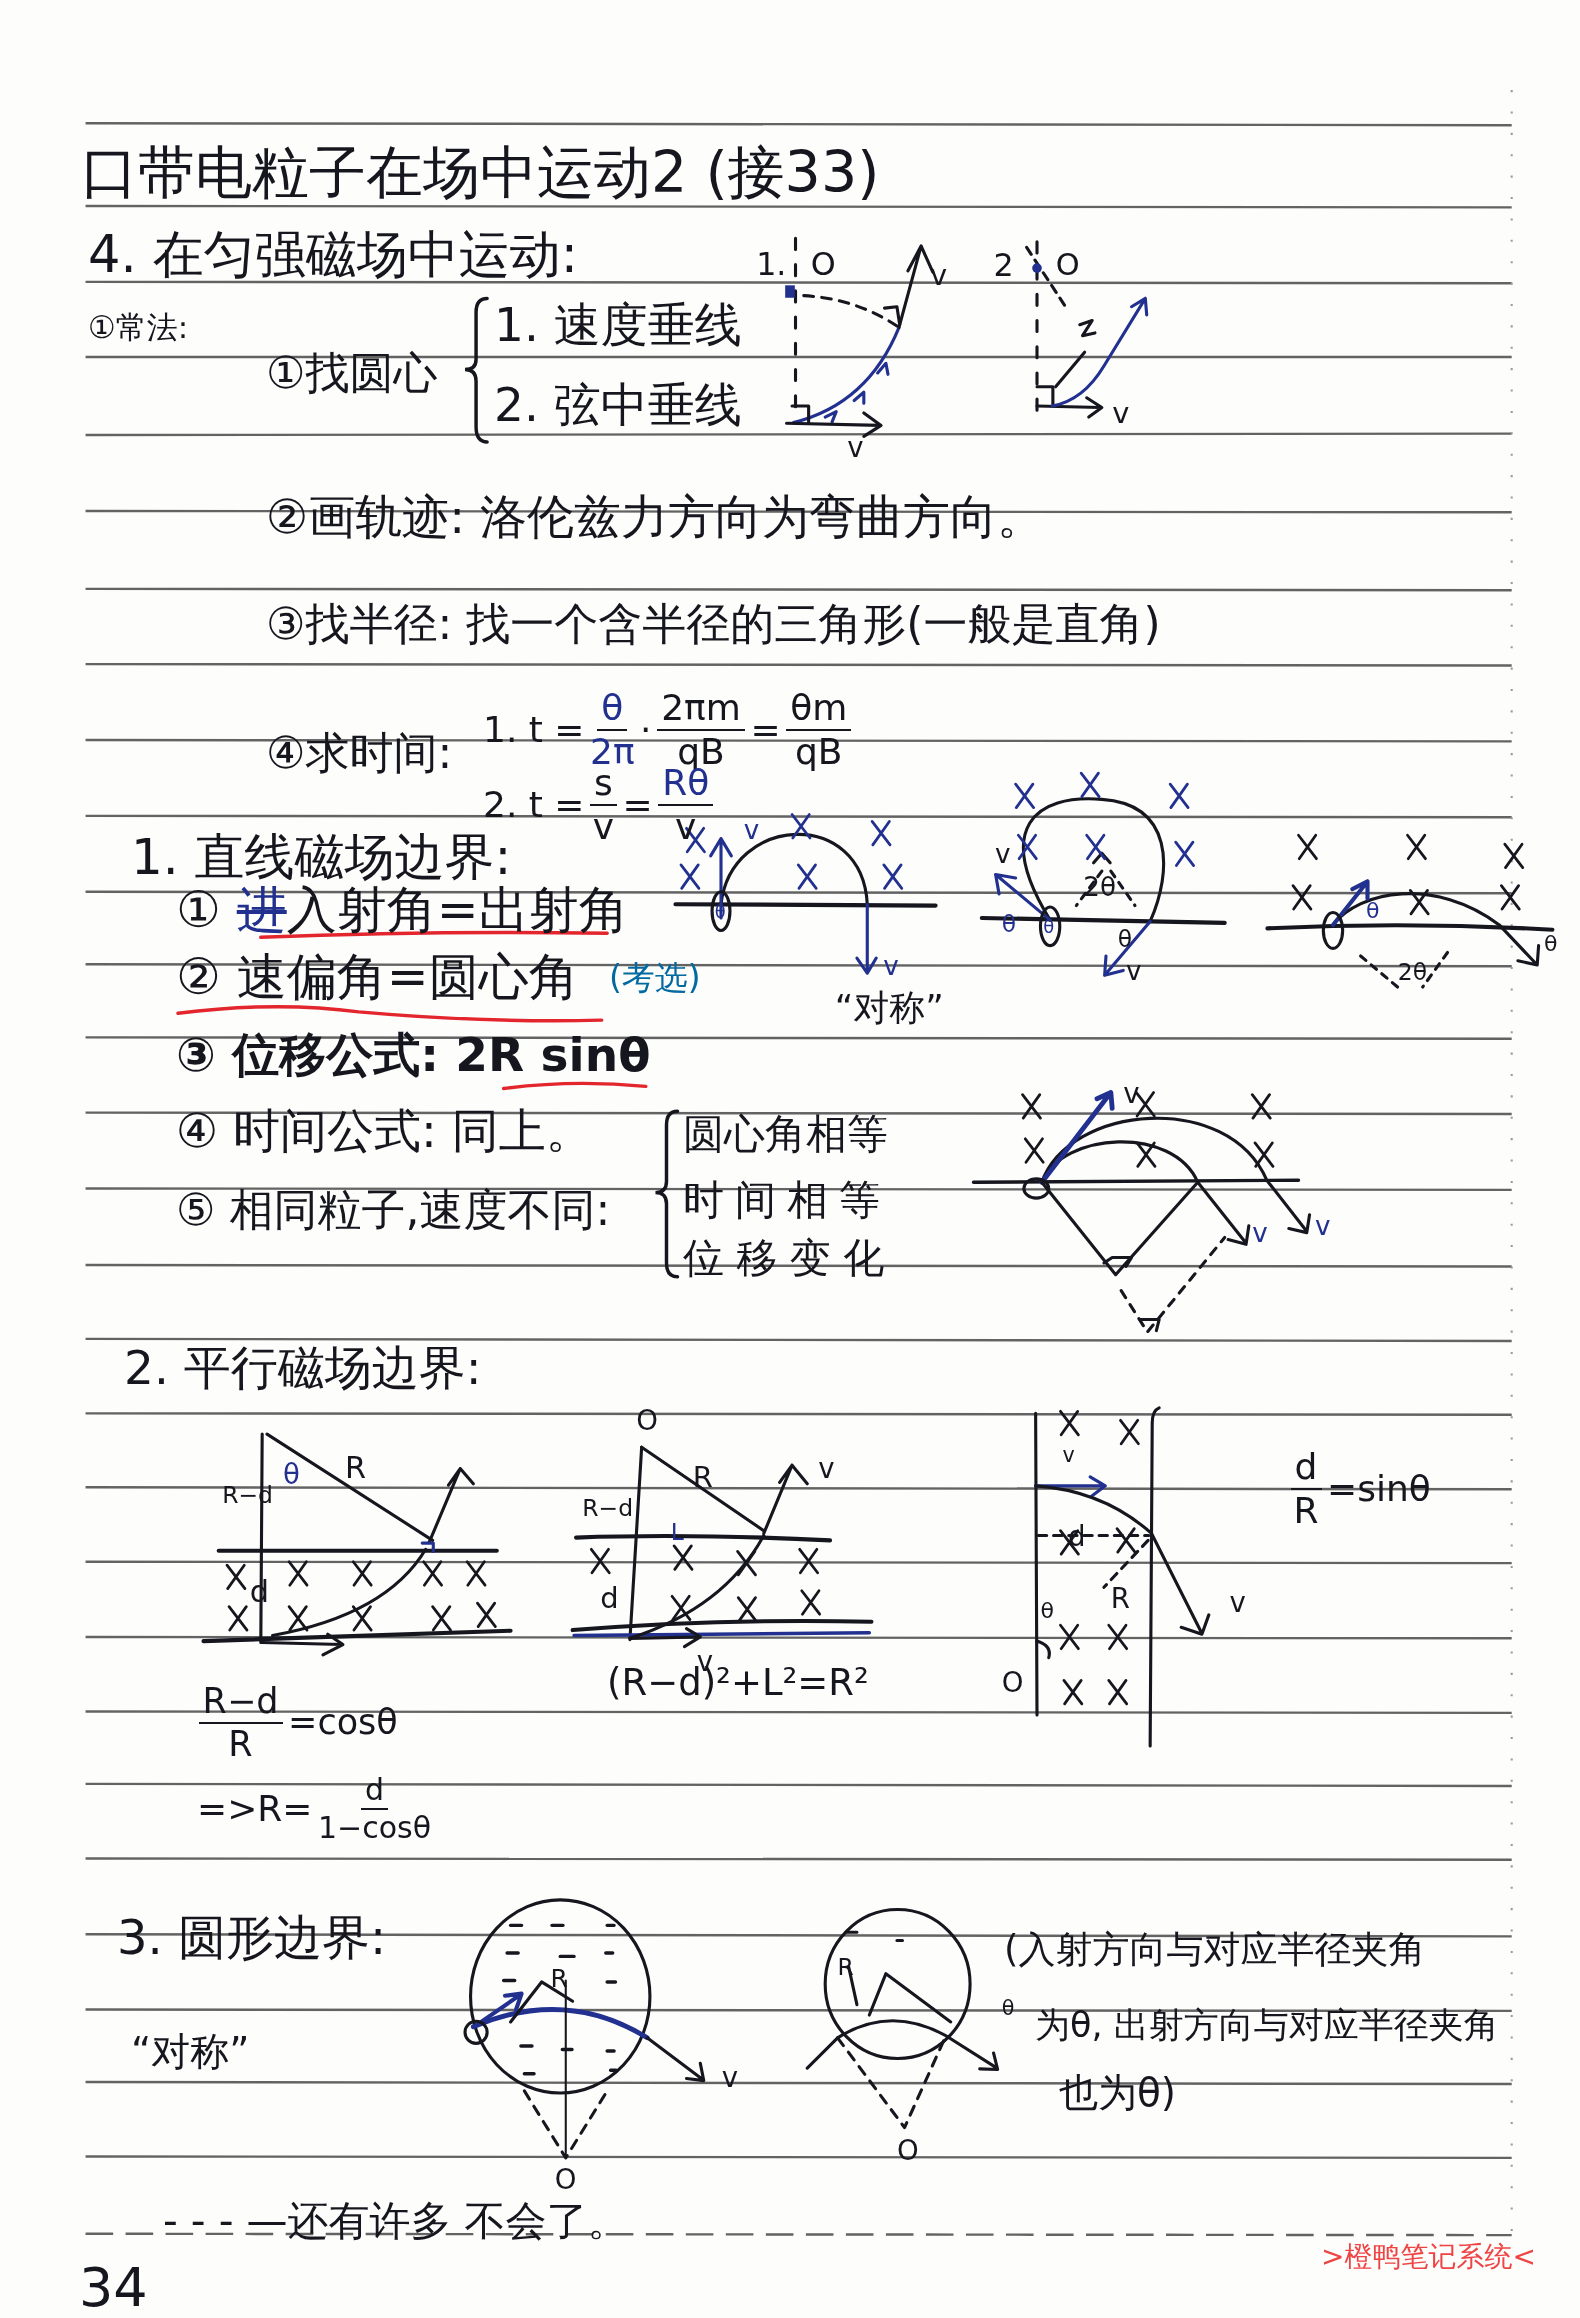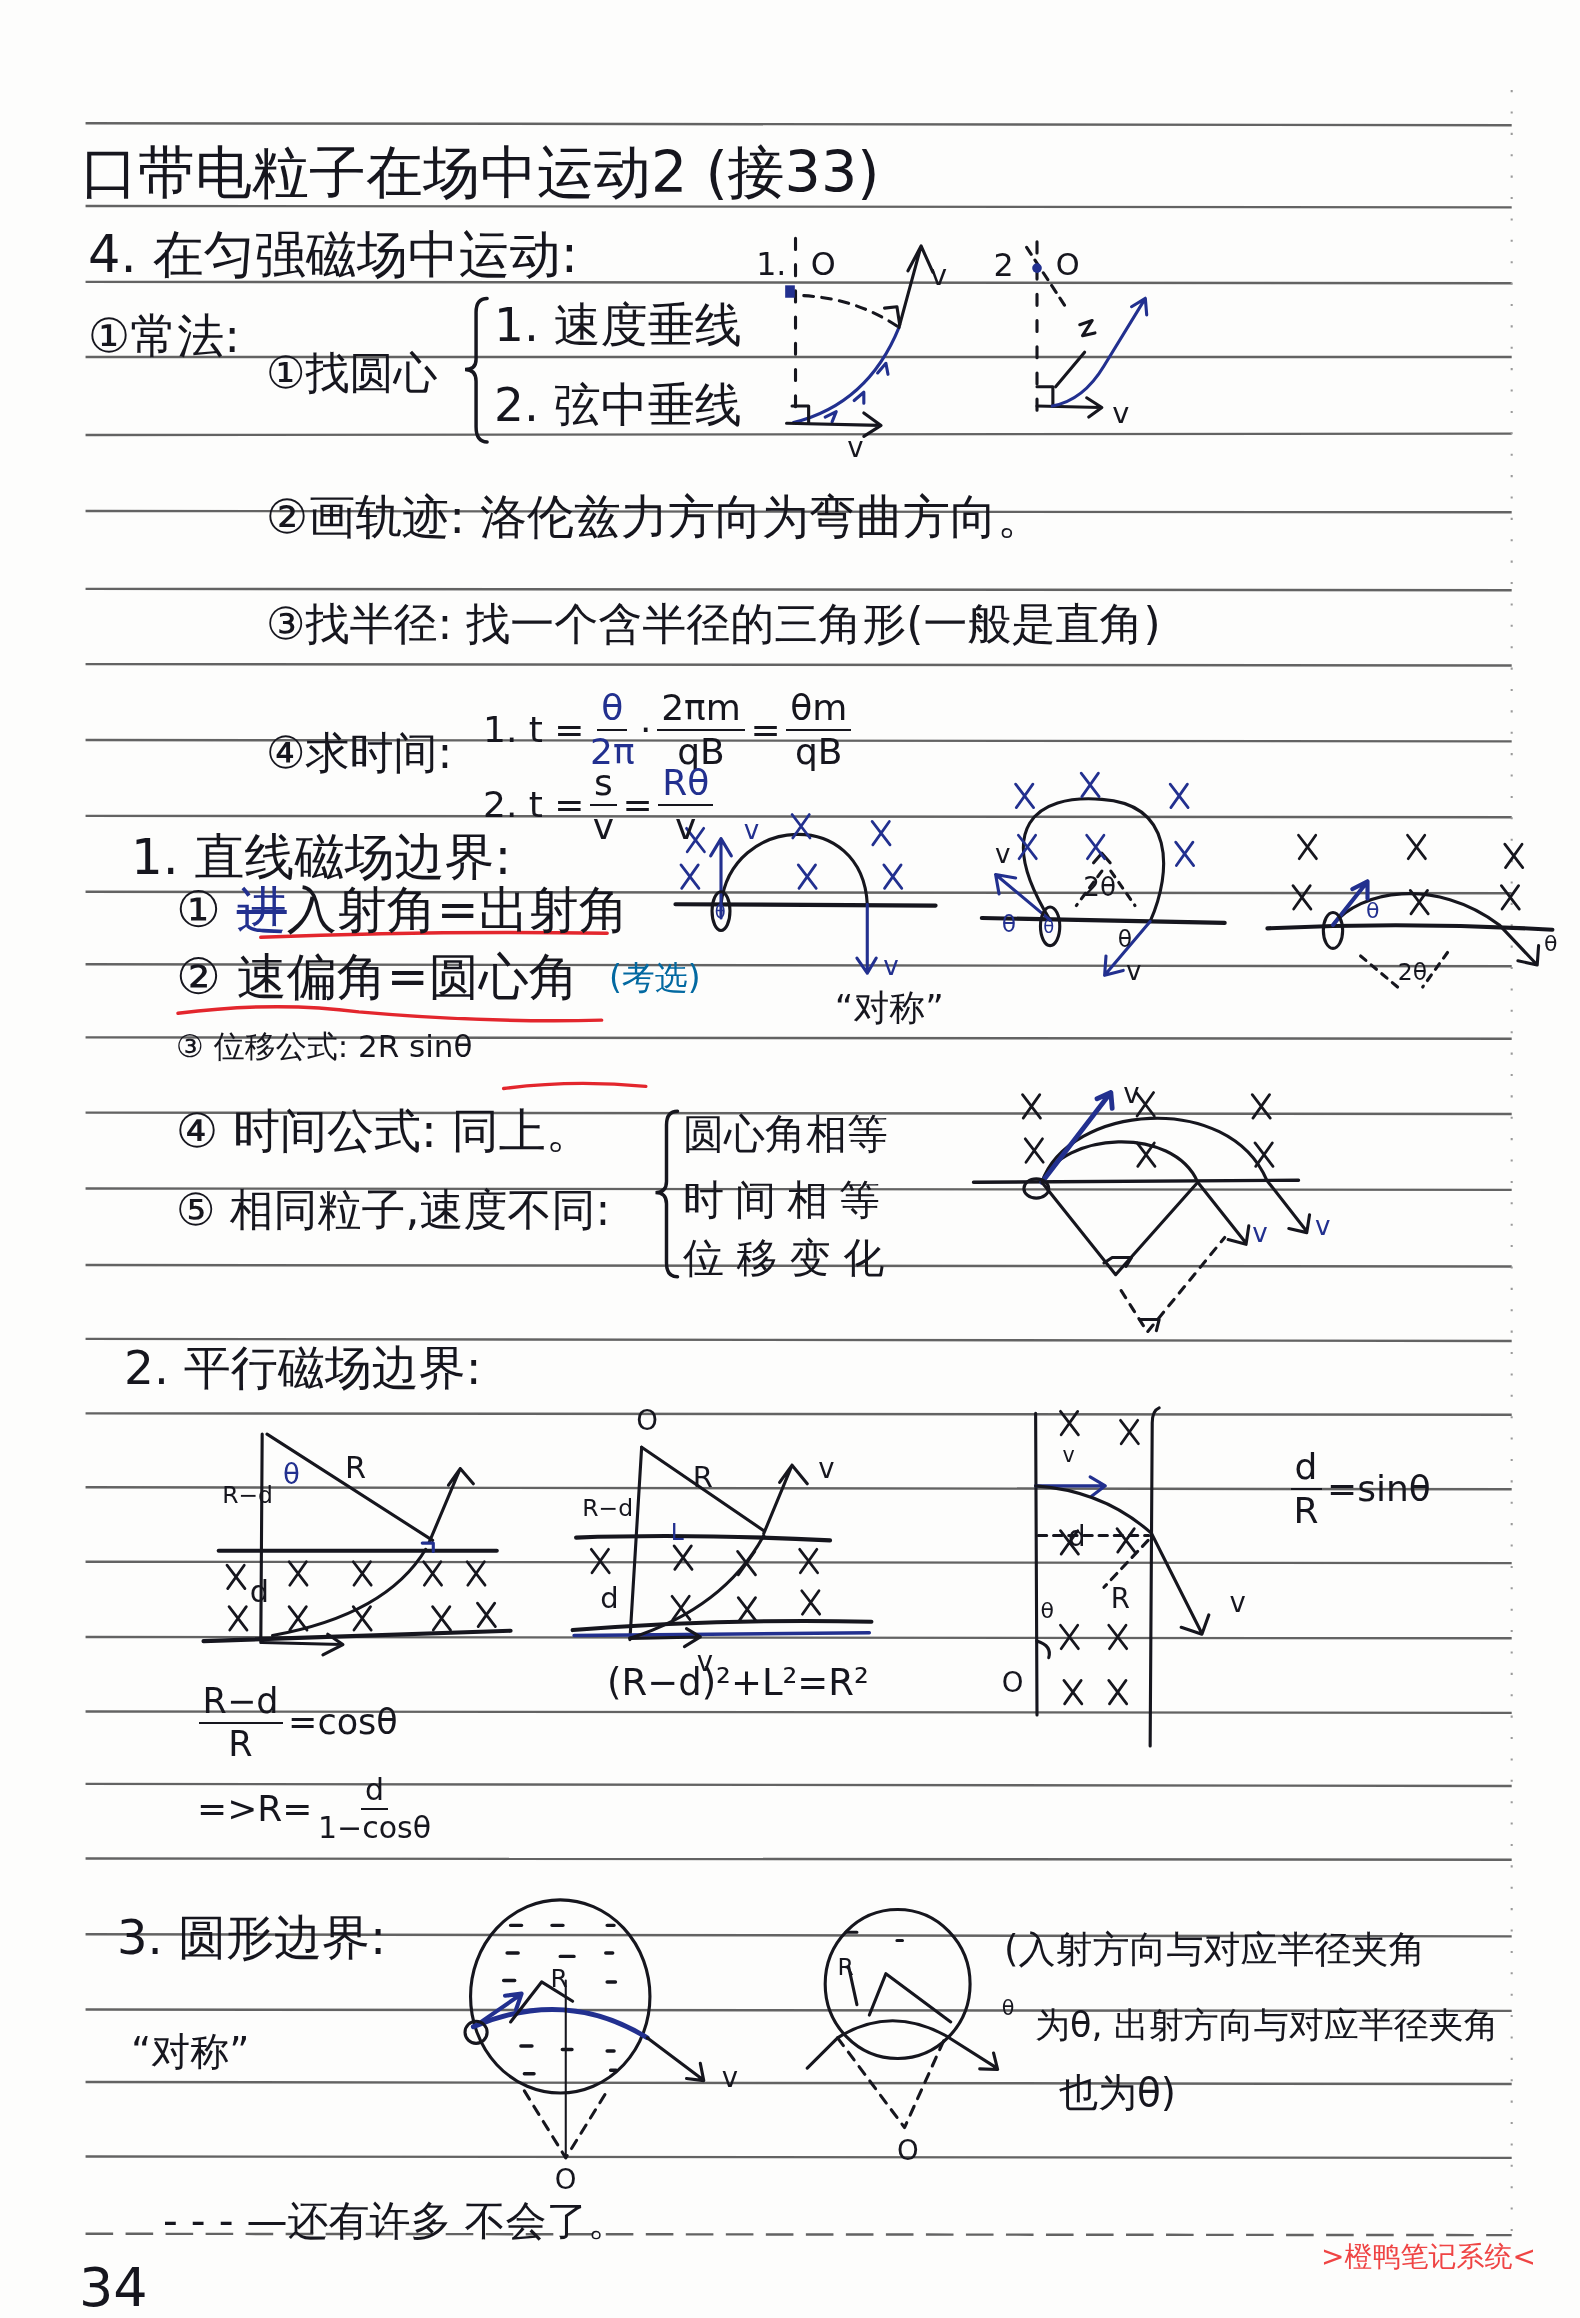--- a/index.html
+++ b/index.html
@@ -290,21 +290,21 @@
     <path d="M1226 2800 h16 M1300 2812 h8"></path>
   </g>
   <text x="1300" y="3130" font-size="40">O</text>
   <text x="1452" y="2920" font-size="30">θ</text>
   <text x="1214" y="2862" font-size="34">R</text>
 </svg>
 
 <div class="t" style="left:81px;top:144px;font-size:57px;">口带电粒子在场中运动2 (接33)</div>
 
 <div class="t" style="left:88px;top:229px;font-size:51px;">4. 在匀强磁场中运动:</div>
-<div class="t" style="left:88px;top:312px;font-size:47px;">①常法:</div>
+<div class="t" style="left:88px;top:312px;font-size:31px;">①常法:</div>
 <div class="t" style="left:266px;top:351px;font-size:44px;">①找圆心</div>
 <div class="t" style="left:494px;top:301px;font-size:47px;">1. 速度垂线</div>
 <div class="t" style="left:494px;top:381px;font-size:47px;">2. 弦中垂线</div>
 <div class="t" style="left:266px;top:493px;font-size:47px;">②画轨迹: 洛伦兹力方向为弯曲方向。</div>
 <div class="t" style="left:266px;top:602px;font-size:44px;">③找半径: 找一个含半径的三角形(一般是直角)</div>
 <div class="t" style="left:266px;top:731px;font-size:44px;">④求时间:</div>
 
 <div class="row" style="left:483px;top:690px;font-size:36px;">
   <span>1. t =</span>
   <span class="frac">
@@ -338,21 +338,21 @@
 <div class="t" style="left:131px;top:832px;font-size:50px;">1. 直线磁场边界:</div>
 <div class="t" style="left:176px;top:885px;font-size:50px;">
   <span>①</span>
   <span class="strike blue">进</span><span>入射角=出射角</span>
 </div>
 <div class="t" style="left:176px;top:952px;font-size:50px;">
   <span>②</span>
   <span>速偏角=圆心角</span>
 </div>
 <div class="t red" style="left:609px;top:961px;font-size:33px;">(考选)</div>
-<div class="t" style="left:176px;top:1031px;font-size:31px;">
+<div class="t" style="left:176px;top:1031px;font-size:47px;font-weight:bold;">
   <span>③</span>
   <span>位移公式: 2R sinθ</span>
 </div>
 <div class="t" style="left:176px;top:1107px;font-size:47px;">
   <span>④</span>
   <span>时间公式: 同上。</span>
 </div>
 <div class="t" style="left:176px;top:1188px;font-size:44px;">
   <span>⑤</span>
   <span>相同粒子,速度不同:</span>

